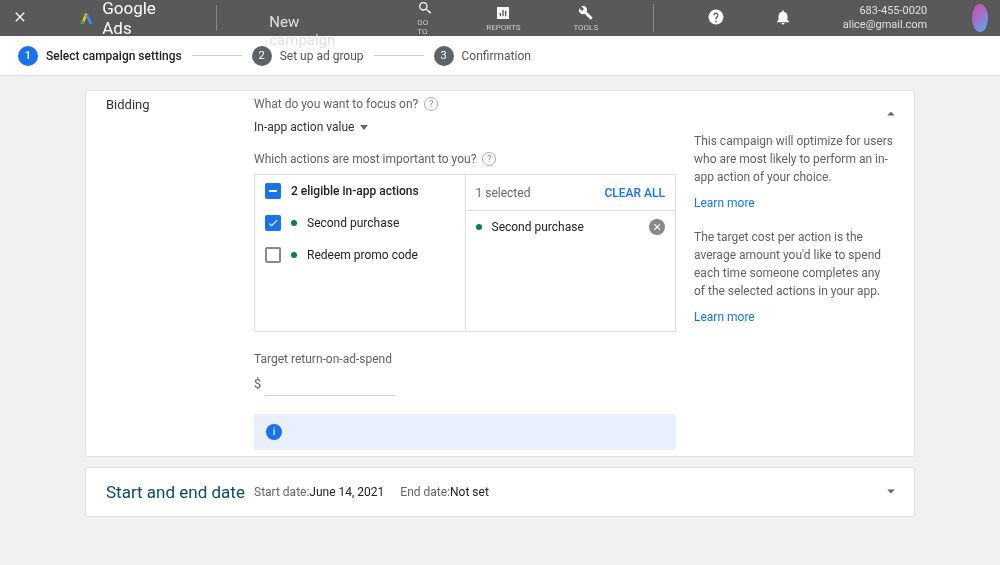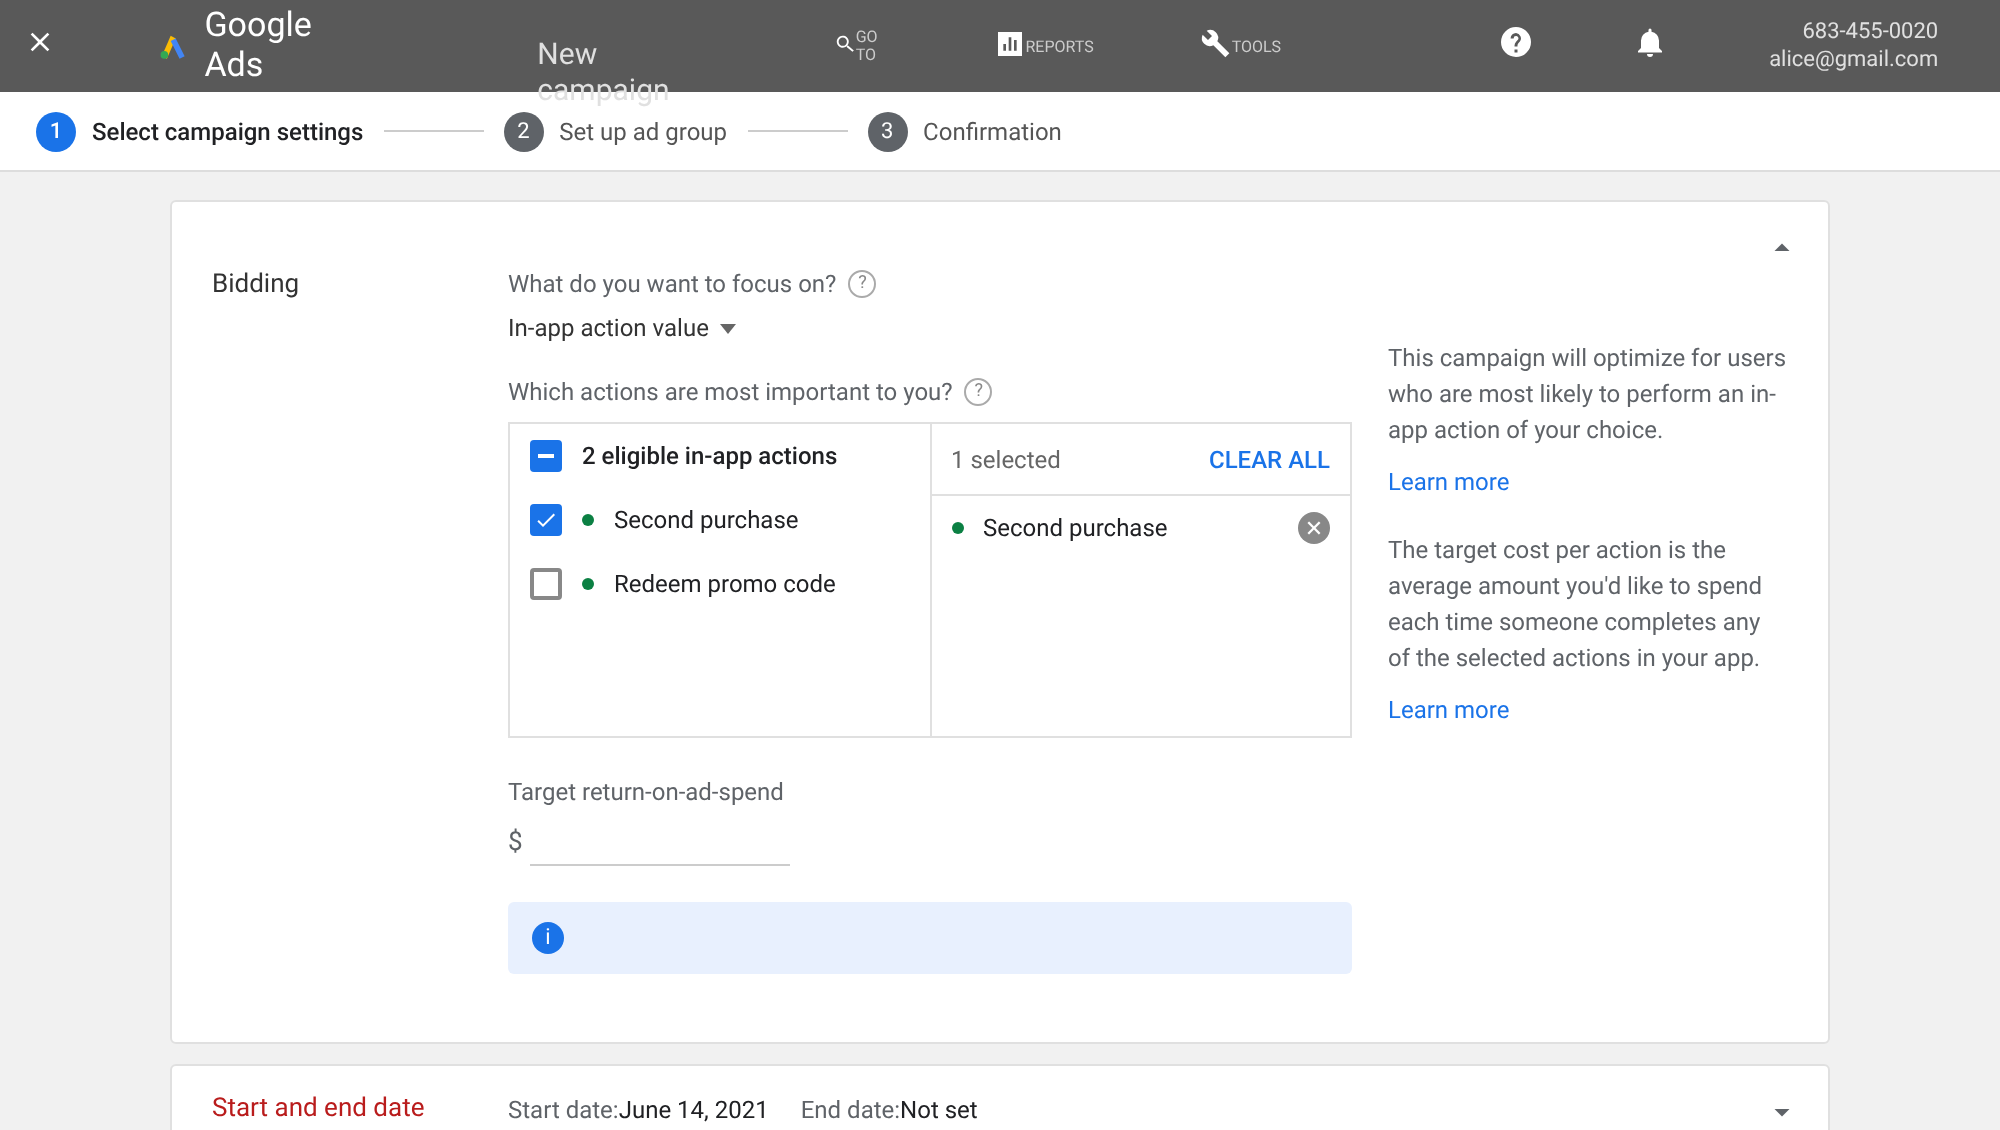--- a/index.html
+++ b/index.html
@@ -1,37 +1,37 @@
 <!DOCTYPE html>
 <html><head>
 <meta charset="utf-8">
 <style>
 * { box-sizing: border-box; margin: 0; padding: 0; }
 body { font-family: Roboto, Arial, sans-serif; background: #f1f1f1; width: 1000px; height: 565px; overflow: hidden; font-size: 13px; color: #202124; }
-.header { background: #595959; height: 46px; display: flex; align-items: center; padding: 0 12px; color: #fff; gap: 37px; }
+.header { background: #595959; height: 36px; display: flex; align-items: center; padding: 0 12px; color: #fff; gap: 37px; }
 .header .close { cursor: pointer; margin-right: 14px; }
 .header .logo { display: flex; align-items: center; gap: 8px; font-size: 17px; }
 .header .divider { width: 1px; height: 26px; background: #888; margin: 0 16px; }
 .header .title { font-size: 15px; color: #e0e0e0; margin-top: 26px; }
 .header .spacer { flex: 1; }
-.header .tool { display: flex; align-items: center; margin: 0 8px; font-size: 8px; color: #ccc; cursor: pointer; }
+.header .tool { display: flex; flex-direction: column; align-items: center; margin: 0 8px; font-size: 8px; color: #ccc; cursor: pointer; }
 .header .tool svg { margin-bottom: 2px; }
 .header .vdiv { width: 1px; height: 28px; background: #888; margin: 0 10px; }
 .header .icon-btn { margin: 0 6px; cursor: pointer; }
 .header .user-info { text-align: right; font-size: 11px; line-height: 1.3; color: #e0e0e0; margin-left: 8px; margin-right: 8px; }
 .header .avatar { width: 28px; height: 28px; border-radius: 50%; background: linear-gradient(135deg,#d49,#5af); }
 .stepper { background: #fff; height: 40px; display: flex; align-items: center; padding: 0 18px; border-bottom: 1px solid #ddd; }
 .step { display: flex; align-items: center; gap: 8px; font-size: 12px; color: #555; }
 .step .circle { width: 20px; height: 20px; border-radius: 50%; display: flex; align-items: center; justify-content: center; font-size: 11px; color: #fff; }
 .step.active .circle { background: #1a73e8; }
 .step.inactive .circle { background: #5f6368; }
 .step.active { color: #202124; font-weight: 500; }
 .step-line { flex: 0 0 50px; height: 1px; background: #ccc; margin: 0 10px; }
 main { padding: 14px 0; display: flex; flex-direction: column; align-items: center; gap: 10px; }
-.card { background: #fff; width: 830px; border: 1px solid #e0e0e0; border-radius: 3px; padding: 34px 20px; }
+.card { background: #fff; width: 830px; border: 1px solid #e0e0e0; border-radius: 3px; padding: 6px 20px; }
 .bidding-card { display: flex; gap: 18px; position: relative; }
 .col-left { width: 130px; font-size: 13px; color: #333; }
 .col-mid { flex: 1; }
 .col-right { width: 200px; font-size: 12px; color: #5f6368; line-height: 1.5; margin-top: 35px; }
 .label-row { display: flex; align-items: center; gap: 6px; color: #5f6368; font-size: 12px; margin-bottom: 8px; }
 .help-icon { width: 14px; height: 14px; border: 1px solid #aaa; border-radius: 50%; display: inline-flex; align-items: center; justify-content: center; font-size: 9px; color: #888; }
 .dropdown-val { font-size: 12px; color: #333; display: inline-flex; align-items: center; gap: 6px; margin-bottom: 18px; cursor: pointer; }
 .caret { border-left: 4px solid transparent; border-right: 4px solid transparent; border-top: 5px solid #666; }
 .dual-box { display: flex; border: 1px solid #e0e0e0; margin-bottom: 20px; }
 .dual-left, .dual-right { flex: 1; }
@@ -47,21 +47,21 @@
 .chk.off { border: 2px solid #888; }
 .dot { width: 6px; height: 6px; border-radius: 50%; background: #0b8043; }
 .remove-circle { width: 16px; height: 16px; border-radius: 50%; background: #888; color: #fff; display: flex; align-items: center; justify-content: center; font-size: 11px; margin-left: auto; cursor: pointer; }
 .roas-label { font-size: 12px; color: #5f6368; margin-bottom: 6px; }
 .roas-input { border: none; border-bottom: 1px solid #ccc; width: 130px; padding: 4px 0; font-size: 13px; }
 .info-banner { background: #e8f0fe; border-radius: 3px; padding: 10px 12px; display: flex; gap: 10px; align-items: flex-start; margin-top: 18px; font-size: 12px; color: #3c4043; line-height: 1.4; }
 .info-circle { width: 16px; height: 16px; border-radius: 50%; background: #1a73e8; color: #fff; display: flex; align-items: center; justify-content: center; font-size: 11px; flex-shrink: 0; }
 .learn-more { color: #1a73e8; cursor: pointer; }
 .chevron { position: absolute; right: 14px; top: 14px; cursor: pointer; }
 .date-card { display: flex; align-items: center; font-size: 12px; color: #5f6368; position: relative; padding: 14px 20px; }
-.date-card .lbl { width: 148px; color: #b91c1c; font-size: 13px; }
+.date-card .lbl { width: 148px; color: #0c4a6e; font-size: 17px; }
 .date-val { color: #202124; }
 </style>
 </head>
 <body>
 
 <div class="header">
   <span class="close">
     <svg width="16" height="16" viewBox="0 0 24 24" fill="#fff">
         <path d="M19 6.41 17.59 5 12 10.59 6.41 5 5 6.41 10.59 12 5 17.59 6.41 19 12 13.41 17.59 19 19 17.59 13.41 12z"></path>
       </svg>

